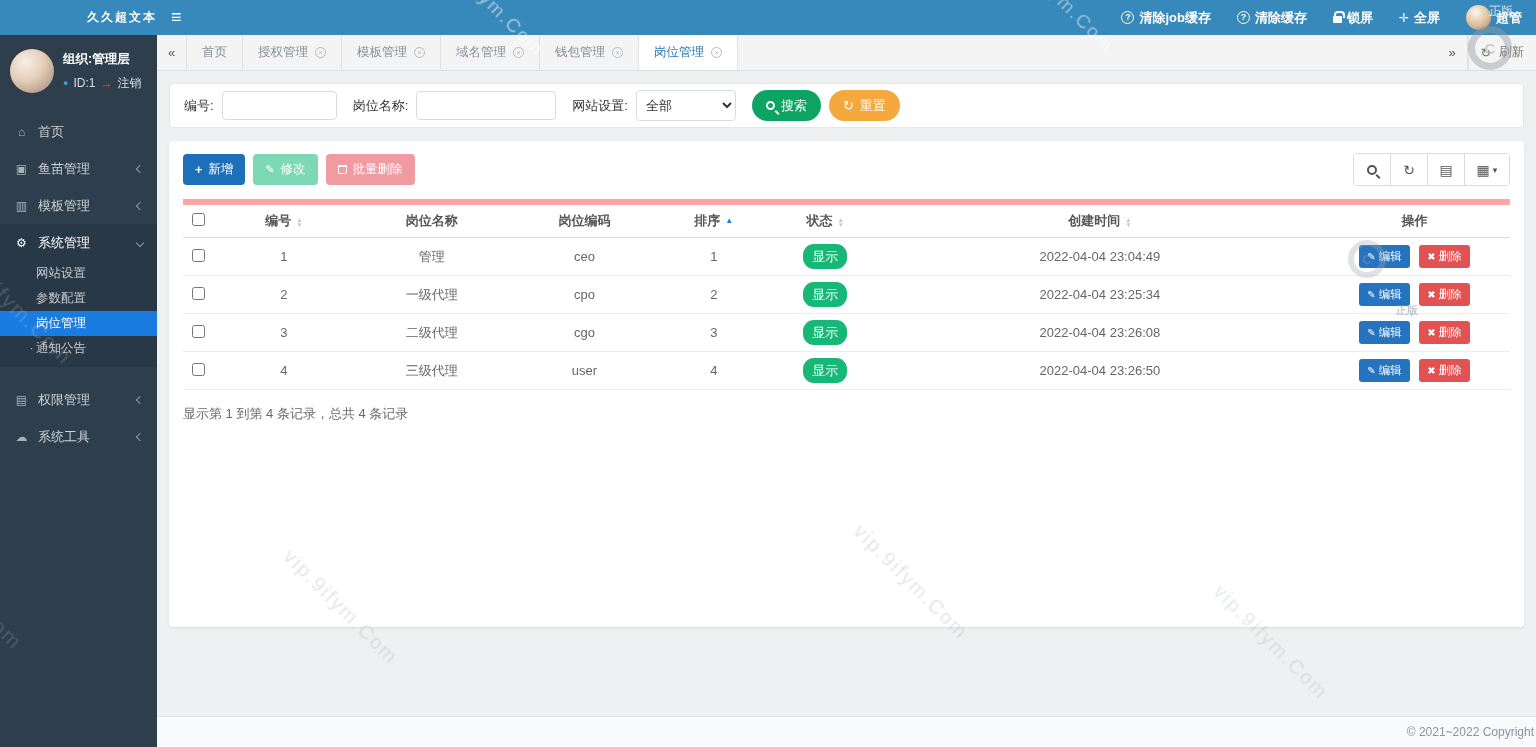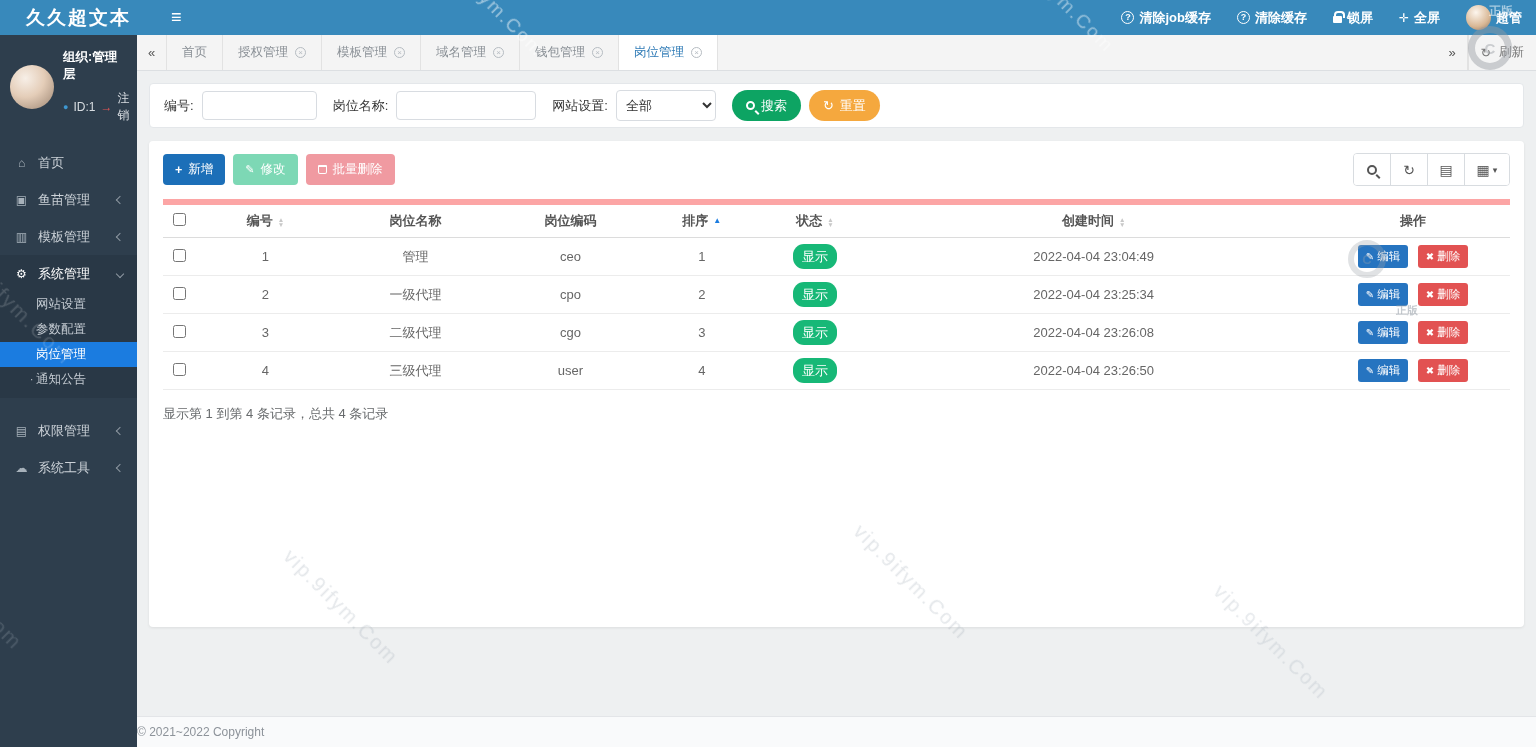--- a/index.html
+++ b/index.html
@@ -1,36 +1,36 @@
 <!DOCTYPE html>
 <html><head>
 <meta charset="utf-8">
 <style>
   * { box-sizing: border-box; margin: 0; padding: 0; }
   html,body { width:1536px; height:747px; overflow:hidden; }
   body { font-family:"Liberation Sans","DejaVu Sans",sans-serif; background:#eef0f1; font-size:13px; }
 
   
   .topbar { height:35px; display:flex; background:#3889bb; color:#fff; }
-  .logo { width:157px; line-height:35px; text-align:center; font-size:19px; font-weight:bold; letter-spacing:2px; }
+  .logo { width:157px; line-height:35px; text-align:right; font-size:12px; font-weight:bold; letter-spacing:2px; }
   .topbar-rest { flex:1; display:flex; align-items:center; justify-content:space-between; padding:0 14px; }
   .hamburger { font-size:18px; cursor:pointer; line-height:35px; }
   .top-nav { display:flex; align-items:center; gap:26px; font-size:13px; font-weight:bold; }
   .top-nav .titem { display:flex; align-items:center; gap:5px; cursor:pointer; }
   .qc { width:13px; height:13px; border:1px solid #fff; border-radius:50%; font-size:9px; line-height:11px; text-align:center; font-weight:bold; display:inline-block; }
   .lock { width:9px; height:7px; background:#fff; border-radius:1px; position:relative; margin-top:4px; display:inline-block; }
   .lock::before { content:""; position:absolute; left:1px; top:-5px; width:7px; height:5px; border:2px solid #fff; border-bottom:none; border-radius:4px 4px 0 0; }
   .expand-g { font-size:12px; }
   .avatar-sm { width:25px; height:25px; border-radius:50%; background:radial-gradient(circle at 40% 30%,#fdf6ee,#d9b896 60%,#8d7460); display:inline-block; }
 
   
   .layout { display:flex; height:712px; }
 
   
-  .sidebar { width:137px; background:#2e3e4d; color:#ccd2d8; flex-shrink:0; overflow:hidden; }
+  .sidebar { width:157px; background:#2e3e4d; color:#ccd2d8; flex-shrink:0; overflow:hidden; }
   .userbox { padding:14px 10px 12px 10px; display:flex; gap:9px; align-items:center; }
   .avatar-lg { width:44px; height:44px; border-radius:50%; background:radial-gradient(circle at 35% 30%,#f7efe7 0%,#e4cdb8 45%,#9a8370 100%); flex-shrink:0; }
   .user-meta .org { color:#fff; font-weight:bold; font-size:12.5px; margin-bottom:7px; }
   .user-sub { display:flex; align-items:center; gap:5px; font-size:12px; color:#d8dde2; }
   .dot-blue { color:#3e97d1; font-size:9px; }
   .logout-ic { color:#e25555; font-weight:bold; font-size:12px; }
   .menu { margin-top:8px; font-size:13px; }
   .menu-item { height:37px; display:flex; align-items:center; padding:0 14px; gap:9px; cursor:pointer; color:#ccd2d8; }
   .menu-item .mi { width:15px; text-align:center; font-size:12px; color:#a7b1ba; flex-shrink:0; }
   .menu-item .lbl { flex:1; }
@@ -90,21 +90,21 @@
   .sort span { font-size:6.5px; line-height:5px; color:#c8c8c8; }
   .sort-asc { color:#1b7ce0; font-size:8px; margin-left:5px; vertical-align:2px; }
   .cb { width:13px; height:13px; cursor:pointer; }
   .badge { display:inline-block; background:#17b877; color:#fff; font-size:13px; padding:3.5px 9px; border-radius:11px; }
   .rbtn { display:inline-flex; align-items:center; gap:3px; color:#fff; font-size:11.5px; padding:4px 8px; border-radius:3px; border:none; cursor:pointer; }
   .rbtn-edit { background:#2674c0; margin-right:6px; }
   .rbtn-del { background:#e25252; }
   .ric { font-size:10px; }
   .summary { margin-top:15px; color:#676a6c; font-size:13px; }
 
-  .page-footer { height:31px; background:#f9fafb; border-top:1px solid #e3e5e8; display:flex; align-items:center; padding-right:2px; font-size:12px; color:#8d939a; }
+  .page-footer { height:31px; background:#f9fafb; border-top:1px solid #e3e5e8; display:flex; align-items:center; justify-content:flex-end; padding-right:2px; font-size:12px; color:#8d939a; }
 
   
   .wm { position:fixed; z-index:60; pointer-events:none; transform:rotate(45deg); transform-origin:0 0; letter-spacing:2px; white-space:nowrap; font-size:19px; }
   .wm-ring { position:fixed; z-index:60; border-radius:50%; pointer-events:none; display:flex; align-items:center; justify-content:center; font-weight:bold; }
   .wm-tag { position:fixed; z-index:60; pointer-events:none; font-weight:bold; }
 </style>
 </head>
 <body>
 
 <header class="topbar">

